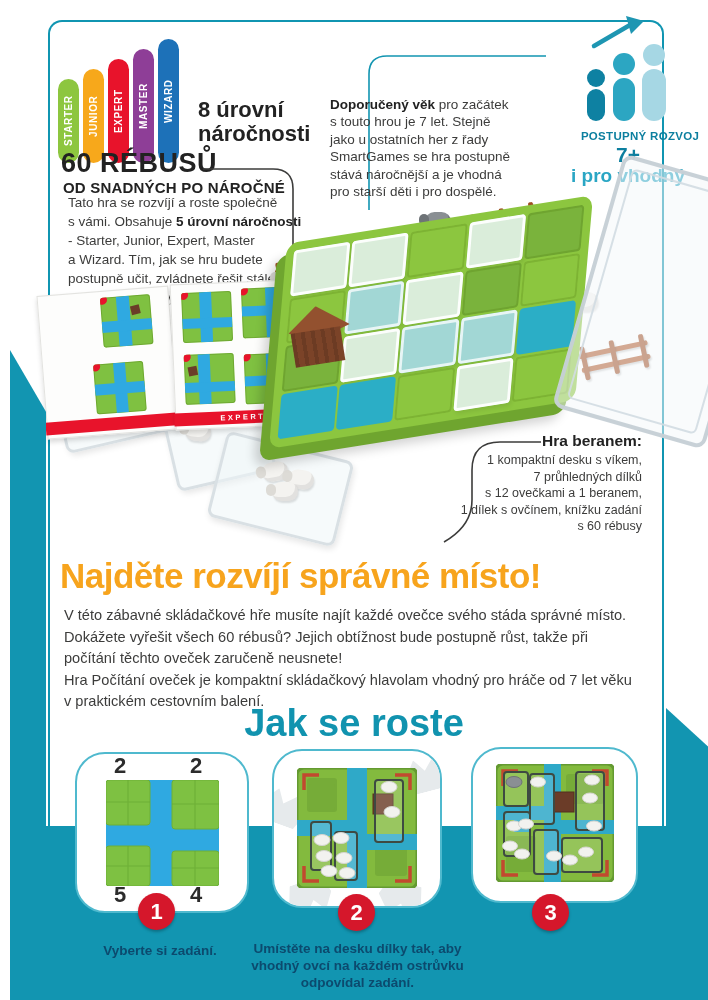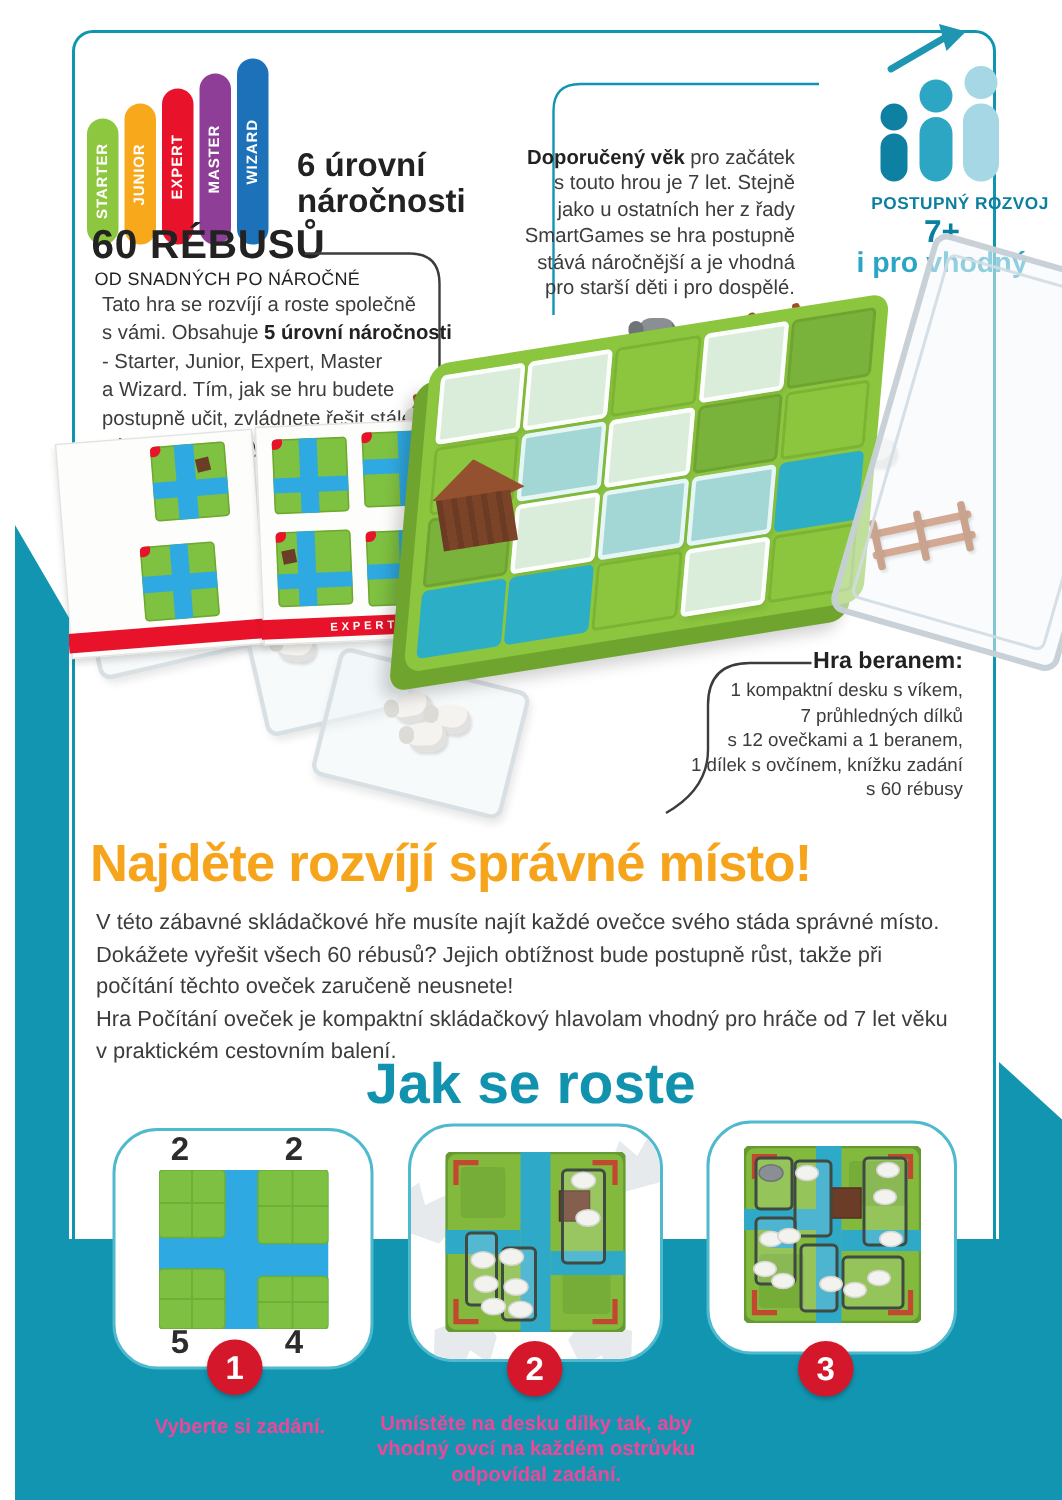--- a/index.html
+++ b/index.html
@@ -17,29 +17,29 @@
     clip-path:polygon(0 0,100% 32%,100% 100%,0 100%);z-index:2;}
 
   
   .ribbons{left:58px;top:38px;width:125px;height:130px;}
   .ribbon{position:absolute;width:21px;border-radius:11px;}
   .ribbon span{position:absolute;left:0;top:0;width:100%;height:100%;writing-mode:vertical-rl;
     transform:rotate(180deg);color:#fff;font-weight:bold;font-size:10px;letter-spacing:.6px;
     text-align:center;line-height:21px;}
   .levels-heading{left:198px;top:98px;font-size:22px;font-weight:800;color:#222;line-height:24px;white-space:pre-line;}
   .count-title{left:61px;top:148px;font-size:27px;font-weight:800;color:#222;letter-spacing:.5px;}
-  .count-subtitle{left:63px;top:179px;font-size:12px;font-weight:normal;color:#222;letter-spacing:.2px;text-align:center;}
+  .count-subtitle{left:63px;top:179px;font-size:15px;font-weight:bold;color:#222;letter-spacing:.2px;text-align:center;}
   .levels-desc{left:68px;top:193px;width:250px;font-size:13.5px;line-height:19px;white-space:pre-line;}
   .levels-desc b,.age-desc b{color:#222;}
 
   
   .bracket{pointer-events:none;}
 
   
-  .age-desc{left:318px;top:96px;width:212px;font-size:13.5px;line-height:17.4px;text-align:right;white-space:pre-line;}
+  .age-desc{left:330px;top:96px;width:212px;font-size:13.5px;line-height:17.4px;white-space:pre-line;}
   .badge-title{left:560px;top:130px;width:160px;text-align:center;font-size:11.5px;font-weight:800;
     color:#0C7F9F;letter-spacing:.3px;}
   .badge-age{left:548px;top:143px;width:160px;text-align:center;font-size:21px;font-weight:800;color:#0C7F9F;}
   .badge-sub{left:548px;top:165px;width:160px;text-align:center;font-size:19px;font-weight:800;color:#2AA6C4;}
 
   
   .booklet{left:36px;top:280px;width:280px;height:165px;transform:rotate(-3deg);z-index:1;}
   .bpage{position:absolute;background:#fdfdfc;border:1px solid #e3e3e0;box-shadow:0 3px 5px rgba(0,0,0,.15);}
   .bpage.pl{left:6px;top:7px;width:130px;height:142px;transform:rotate(-1.5deg);}
   .bpage.pr{left:137px;top:5px;width:133px;height:144px;transform:rotate(.6deg);}
@@ -99,21 +99,21 @@
   .intro{left:64px;top:605px;width:600px;font-size:14.6px;line-height:21.5px;white-space:pre-line;}
 
   
   .howto-title{left:0;top:702px;width:708px;text-align:center;font-size:38px;font-weight:800;color:#1193AF;z-index:3;}
   .card{background:#fff;border:2px solid #4FB9CE;border-radius:30px;z-index:3;overflow:hidden;}
   .card1{left:75px;top:752px;width:170px;height:157px;}
   .card2{left:272px;top:749px;width:166px;height:155px;}
   .card3{left:471px;top:747px;width:163px;height:152px;}
   .stepnum{width:37px;height:37px;border-radius:50%;background:#D5172B;color:#fff;font-size:22px;font-weight:800;
     display:flex;align-items:center;justify-content:center;z-index:5;box-shadow:0 2px 3px rgba(0,0,0,.25);}
-  .caption{color:#ec4899;font-size:13.5px;font-weight:800;text-align:center;line-height:17px;z-index:5;white-space:pre-line;}
+  .caption{color:#0c4a6e;font-size:13.5px;font-weight:800;text-align:center;line-height:17px;z-index:5;white-space:pre-line;}
   .gridnum{position:absolute;width:40px;text-align:center;font-size:22px;font-weight:bold;color:#2c2c2c;z-index:4;}
   .corner-piece{position:absolute;width:44px;height:34px;background:#e6eaec;
     clip-path:polygon(0 45%,25% 0,45% 38%,70% 5%,100% 50%,85% 100%,10% 100%);}
 </style>
 </head>
 <body>
 
 <div class="canvas">
 
   <div class="abs frame-line"></div>
@@ -132,21 +132,21 @@
         <span>EXPERT</span>
       </div>
     <div class="ribbon" style="left: 75px; top: 11px; height: 114px; background: rgb(142, 62, 151);">
         <span>MASTER</span>
       </div>
     <div class="ribbon" style="left: 100px; top: 1px; height: 124px; background: rgb(29, 113, 184);">
         <span>WIZARD</span>
       </div>
   </div>
 
-  <div class="abs levels-heading">6 úrovní
+  <div class="abs levels-heading">8 úrovní
 náročnosti</div>
   <div class="abs count-title">60 RÉBUSŮ</div>
   <div class="abs count-subtitle">OD SNADNÝCH PO NÁROČNÉ</div>
   <div class="abs levels-desc"><span>Tato hra se rozvíjí a roste společně
 s vámi. Obsahuje </span><b>5 úrovní náročnosti</b><span>
 - Starter, Junior, Expert, Master
 a Wizard. Tím, jak se hru budete
 postupně učit, zvládnete řešit stále
 náročnější rébusy.</span></div>
 

